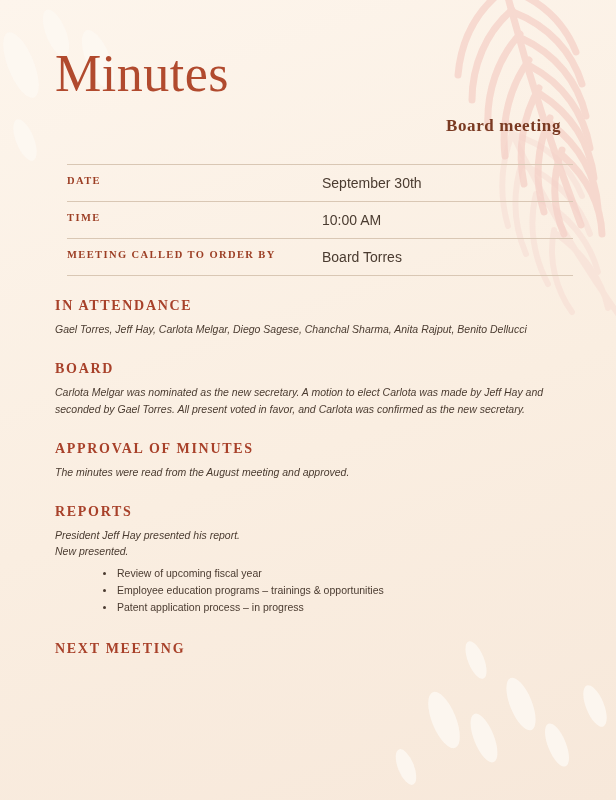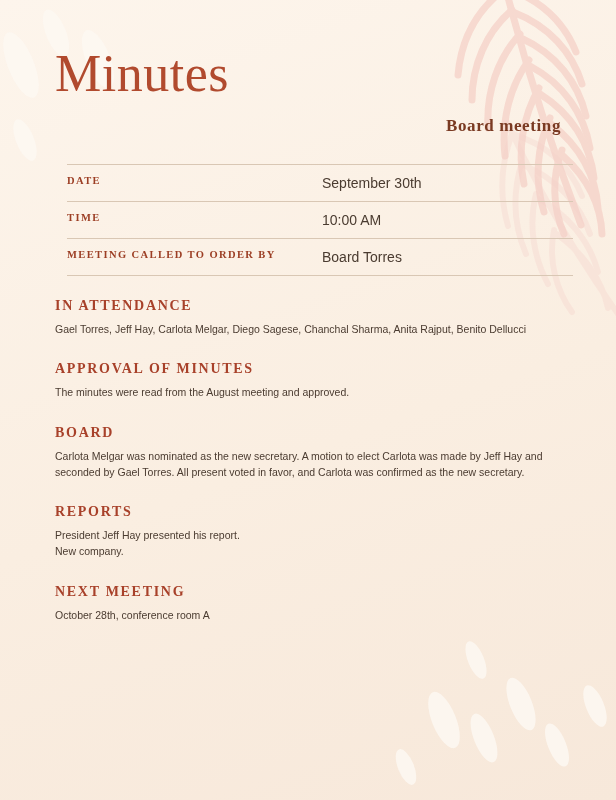--- a/index.html
+++ b/index.html
@@ -115,20 +115,21 @@
     color: #a8412a;
     text-transform: uppercase;
     margin: 0 0 7px 0;
   }
 
   .body-text {
     font-size: 10.5px;
     line-height: 1.55;
     color: #4a3b30;
     margin: 0;
+    font-style: italic;
   }
 
   ul.bullets {
     margin: 5px 0 0 0;
     padding-left: 62px;
     list-style: none;
   }
   ul.bullets li {
     font-size: 10.5px;
     line-height: 1.65;
@@ -221,37 +222,41 @@
       </tr>
     </tbody>
       </table>
 
     <div class="section">
       <div class="section-head">In attendance</div>
       <p class="body-text">Gael Torres, Jeff Hay, Carlota Melgar, Diego Sagese, Chanchal Sharma, Anita Rajput, Benito Dellucci</p>
     </div>
 
     <div class="section gap-lg">
+      <div class="section-head">Board</div>
+      <p class="body-text">Carlota Melgar was nominated as the new secretary. A motion to elect Carlota was made by Jeff Hay and seconded by Gael Torres. All present voted in favor, and Carlota was confirmed as the new secretary.</p>
+    </div>
+
+    <div class="section gap-lg">
       <div class="section-head">Approval of minutes</div>
       <p class="body-text">The minutes were read from the August meeting and approved.</p>
     </div>
 
     <div class="section gap-lg">
-      <div class="section-head">Board</div>
-      <p class="body-text">Carlota Melgar was nominated as the new secretary. A motion to elect Carlota was made by Jeff Hay and seconded by Gael Torres. All present voted in favor, and Carlota was confirmed as the new secretary.</p>
-    </div>
-
-    <div class="section gap-lg">
       <div class="section-head">Reports</div>
       <p class="body-text">President Jeff Hay presented his report.</p>
-      <p class="body-text">New company.</p>
+      <p class="body-text">New presented.</p>
+      <ul class="bullets">
+        <li>Review of upcoming fiscal year</li>
+        <li>Employee education programs  – trainings &amp; opportunities</li>
+        <li>Patent application process – in progress</li>
+      </ul>
     </div>
 
     <div class="section gap-lg">
     </div>
 
     <div class="section gap-lg">
       <div class="section-head">Next meeting</div>
-      <p class="body-text">October 28th, conference room A</p>
     </div>
 
   </div>
 </div>
 
 </body></html>

